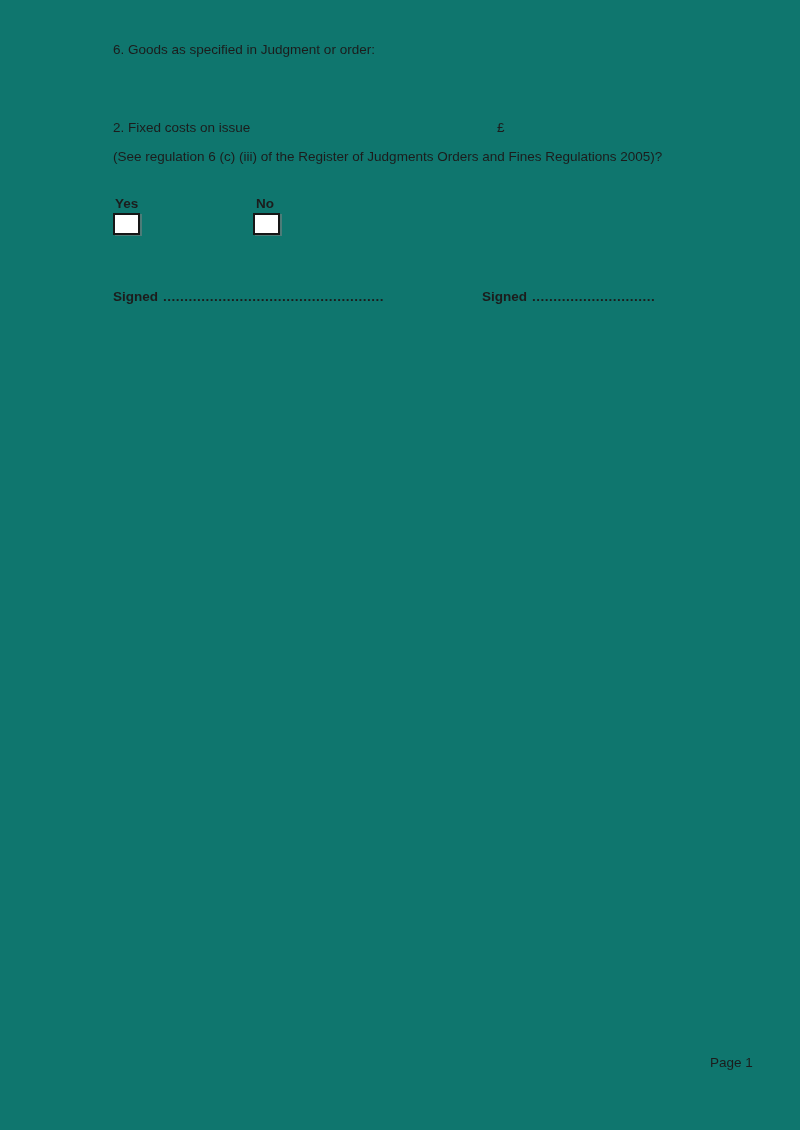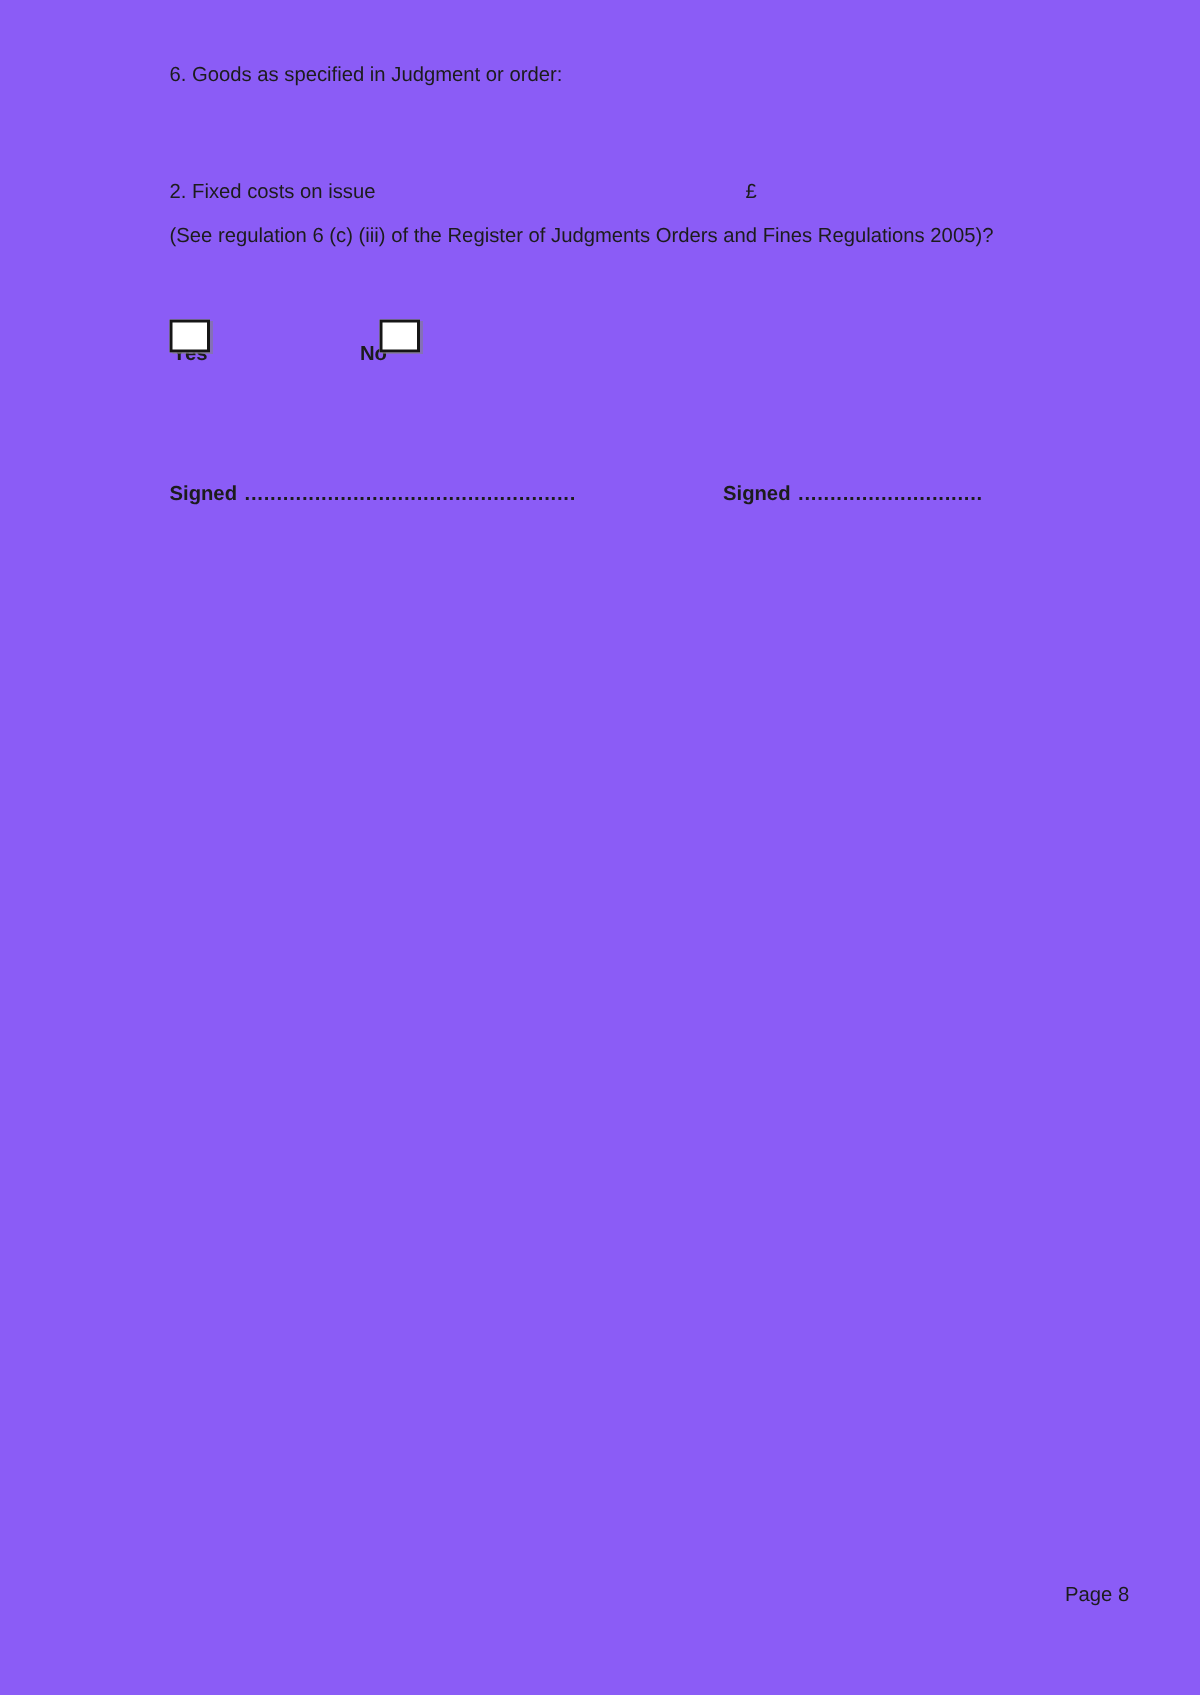--- a/index.html
+++ b/index.html
@@ -1,28 +1,28 @@
 <!DOCTYPE html>
 <html><head>
 <meta charset="utf-8">
 <style>
   html,body{margin:0;padding:0;background:#ffffff;}
   .page{
     position:relative;
     width:800px;
     height:1130px;
-    background:#8b5cf6;
+    background:#0f766e;
     font-family:"Liberation Sans",sans-serif;
     color:#1c1c1c;
     overflow:hidden;
   }
   .abs{position:absolute;}
   .t{font-size:13.5px;line-height:15px;}
   .question div{line-height:16.5px;}
-  .bold{font-weight:bold;margin-top:32px;}
+  .bold{font-weight:bold;}
   .nowrap{white-space:nowrap;text-align:center;}
   .checkbox{
     width:23px;
     height:18px;
     border:2px solid #161616;
     background:#ffffff;
     box-shadow:2px 1px 0 rgba(130,130,130,.55);
     cursor:pointer;
   }
   .leader{
@@ -40,29 +40,29 @@
   <div class="t abs" style="left:113px;top:120px">2. Fixed costs on issue</div>
 
   <div class="t abs" style="left:497px;top:120px">£</div>
 
   <div class="t abs question" style="left:113px;top:149px">
     <div>(See regulation 6 (c) (iii) of the Register of Judgments Orders and Fines Regulations 2005)?</div>
   </div>
 
   <div class="t abs bold" style="left:115px;top:196px">Yes</div>
 
-  <div class="t abs bold" style="left:240px;top:196px">No</div>
+  <div class="t abs bold" style="left:256px;top:196px">No</div>
 
   <div class="checkbox abs" style="left:113px;top:213px"></div>
 
   <div class="checkbox abs" style="left:253px;top:213px"></div>
 
   <div class="t abs bold nowrap" style="left:113px;top:289px">
     <span>Signed</span><span class="leader">....................................................</span>
   </div>
 
   <div class="t abs bold nowrap" style="left:482px;top:289px">
     <span>Signed</span><span class="leader">.............................</span>
   </div>
 
-  <div class="t abs" style="left:710px;top:1055px">Page 8</div>
+  <div class="t abs" style="left:710px;top:1055px">Page 1</div>
 
 </div>
 
 </body></html>

